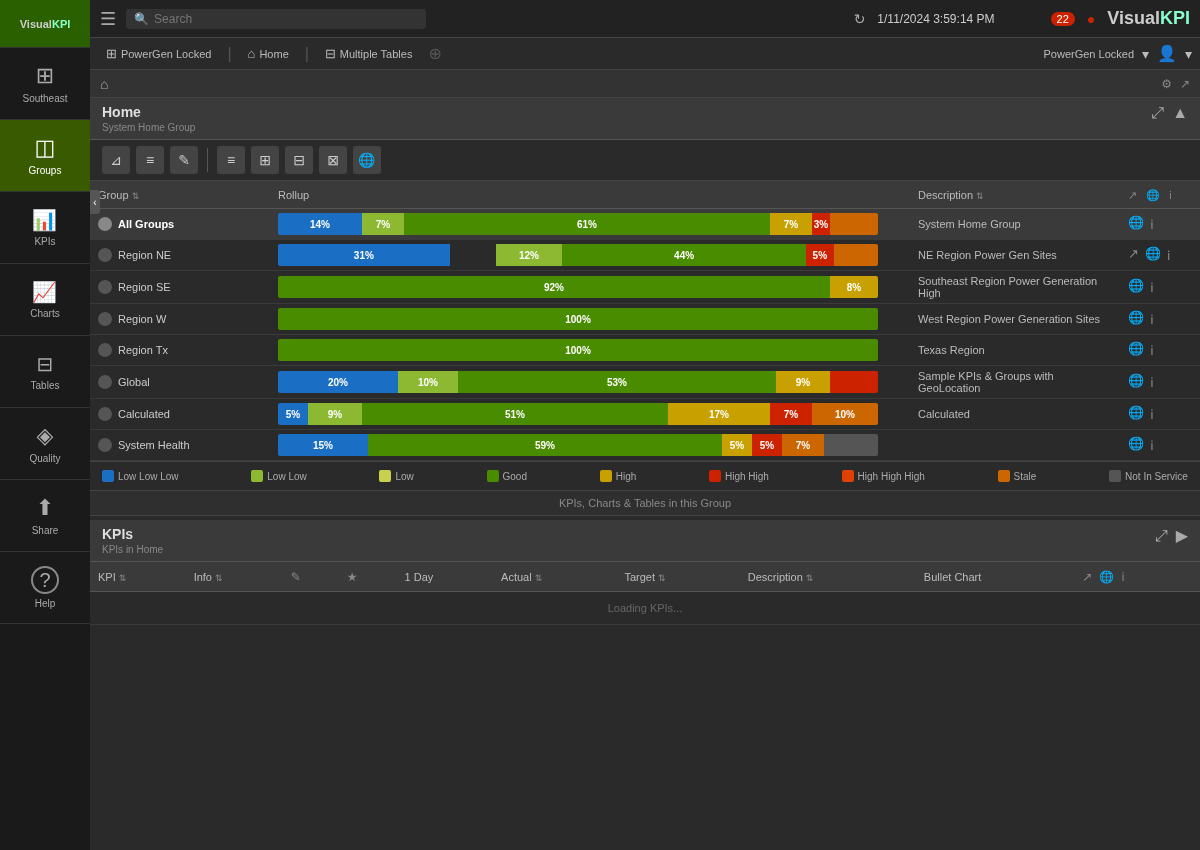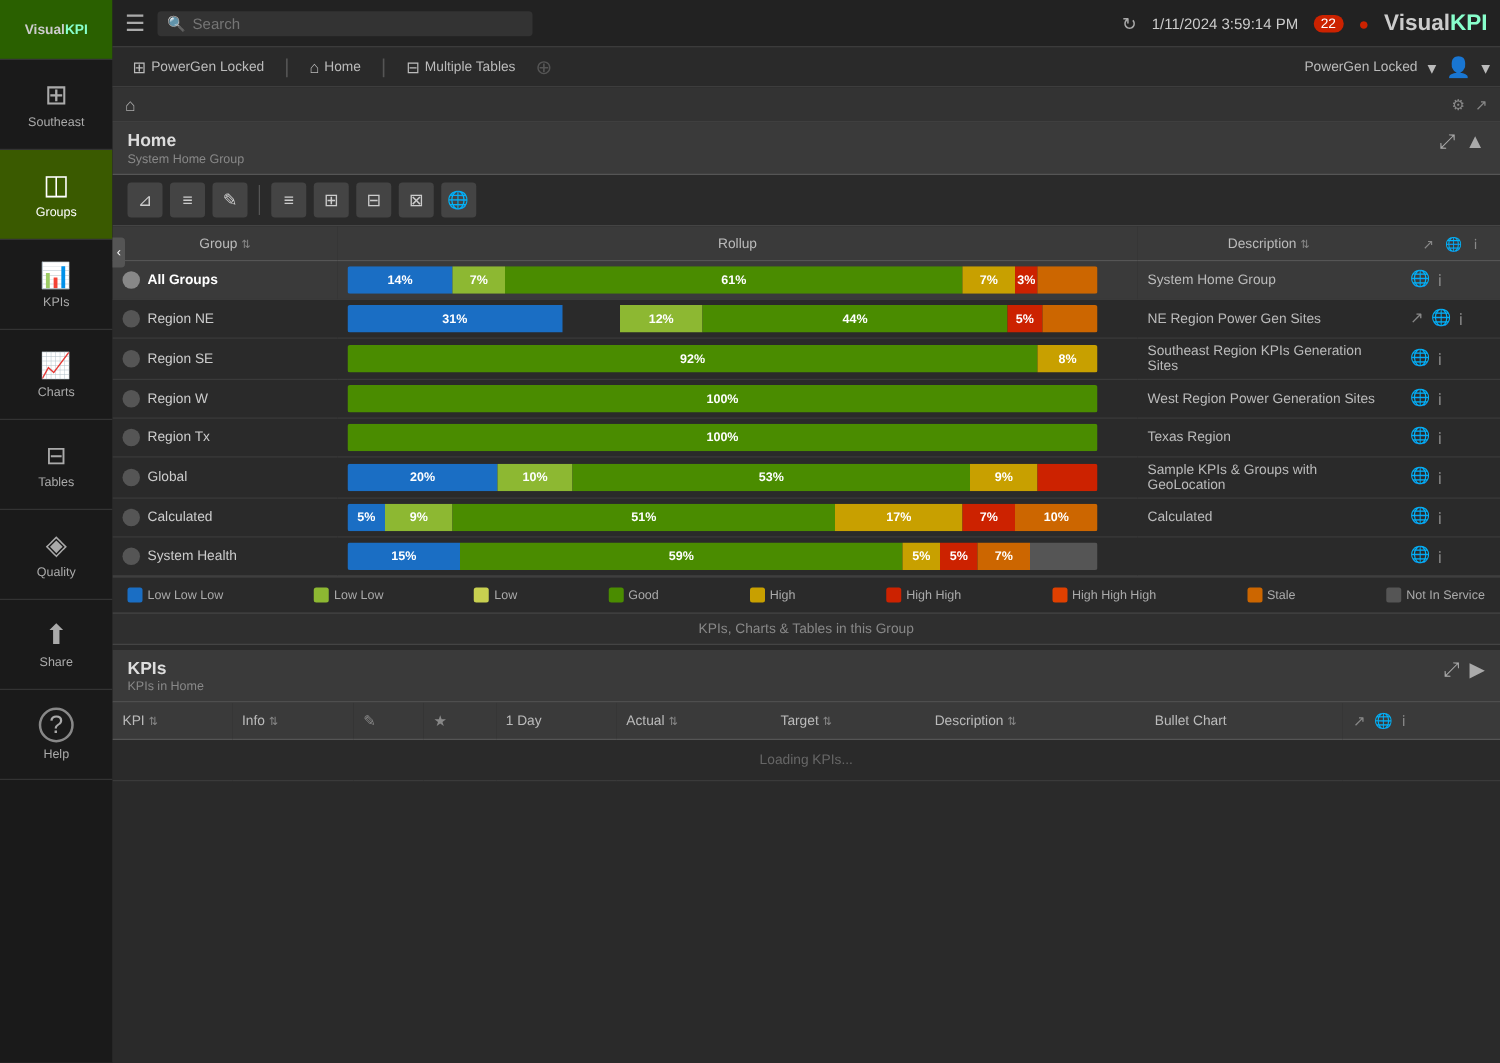--- a/index.html
+++ b/index.html
@@ -39,21 +39,21 @@
     .menu-btn { font-size: 18px; cursor: pointer; color: #aaa; }
     .search-box {
       display: flex; align-items: center; background: #333; border-radius: 3px;
       padding: 3px 8px; gap: 5px; flex: 1; max-width: 300px;
     }
     .search-box input { background: transparent; border: none; outline: none; color: #ccc; font-size: 12px; width: 100%; }
     .topbar-right { margin-left: auto; display: flex; align-items: center; gap: 12px; }
     .refresh-icon { color: #aaa; font-size: 14px; cursor: pointer; }
     .timestamp { color: #ccc; font-size: 12px; }
     .alert-badge {
-      background: #cc2200; color: #fff; border-radius: 10px; padding: 1px 6px; font-size: 11px;
+      background: #cc2200; color: #fff; border-radius: 10px; padding: 1px 6px; font-size: 11px; margin-left: 44px;
     }
     .vkpi-logo { font-size: 18px; font-weight: bold; }
     .vkpi-logo .visual { color: #ccc; }
     .vkpi-logo .kpi2 { color: #8fc; }
 
     
     #navbar {
       position: absolute; left: 90px; top: 38px; right: 0; height: 32px;
       background: #2a2a2a; display: flex; align-items: center; padding: 0 8px; gap: 8px;
       border-bottom: 1px solid #444;
@@ -94,21 +94,21 @@
     }
     .toolbar-btn {
       width: 28px; height: 28px; display: flex; align-items: center; justify-content: center;
       background: #444; border-radius: 3px; cursor: pointer; color: #ccc; font-size: 14px;
     }
     .toolbar-separator { width: 1px; height: 24px; background: #555; margin: 0 3px; }
 
     
     .groups-table { width: 100%; border-collapse: collapse; }
     .groups-table th {
-      background: #3a3a3a; padding: 6px 8px; text-align: center; color: #bbb;
+      background: #3a3a3a; padding: 6px 8px; text-align: left; color: #bbb;
       border-bottom: 1px solid #555; font-size: 11px; font-weight: normal;
     }
     .groups-table td { padding: 4px 8px; border-bottom: 1px solid #3a3a3a; vertical-align: middle; }
     .group-name { display: flex; align-items: center; gap: 6px; font-size: 11px; color: #ccc; }
     .group-icon { width: 14px; height: 14px; border-radius: 50%; background: #555; display: inline-block; }
 
     
     .rollup-bar { display: flex; height: 22px; border-radius: 2px; overflow: hidden; min-width: 400px; max-width: 600px; }
     .bar-seg { display: flex; align-items: center; justify-content: center; font-size: 10px; color: #fff; font-weight: bold; }
 
@@ -351,21 +351,21 @@
     <span class="group-icon" style="background:#555"></span>
     <span>Region SE</span>
   </div>
             </td>
             <td>
               <div class="rollup-bar">
                 <div class="bar-seg" style="background: rgb(74, 140, 0); flex: 92 1 0%;">92%</div>
                 <div class="bar-seg" style="background: rgb(200, 160, 0); flex: 8 1 0%;">8%</div>
               </div>
             </td>
-            <td class="description-cell">Southeast Region KPIs Generation Sites</td>
+            <td class="description-cell">Southeast Region Power Generation High</td>
             <td>
               <div class="info-icons">
 
     <span style="cursor:pointer">🌐</span>
     <span style="cursor:pointer">ℹ</span>
   </div>
             </td>
           </tr>
           <tr>
             <td>

